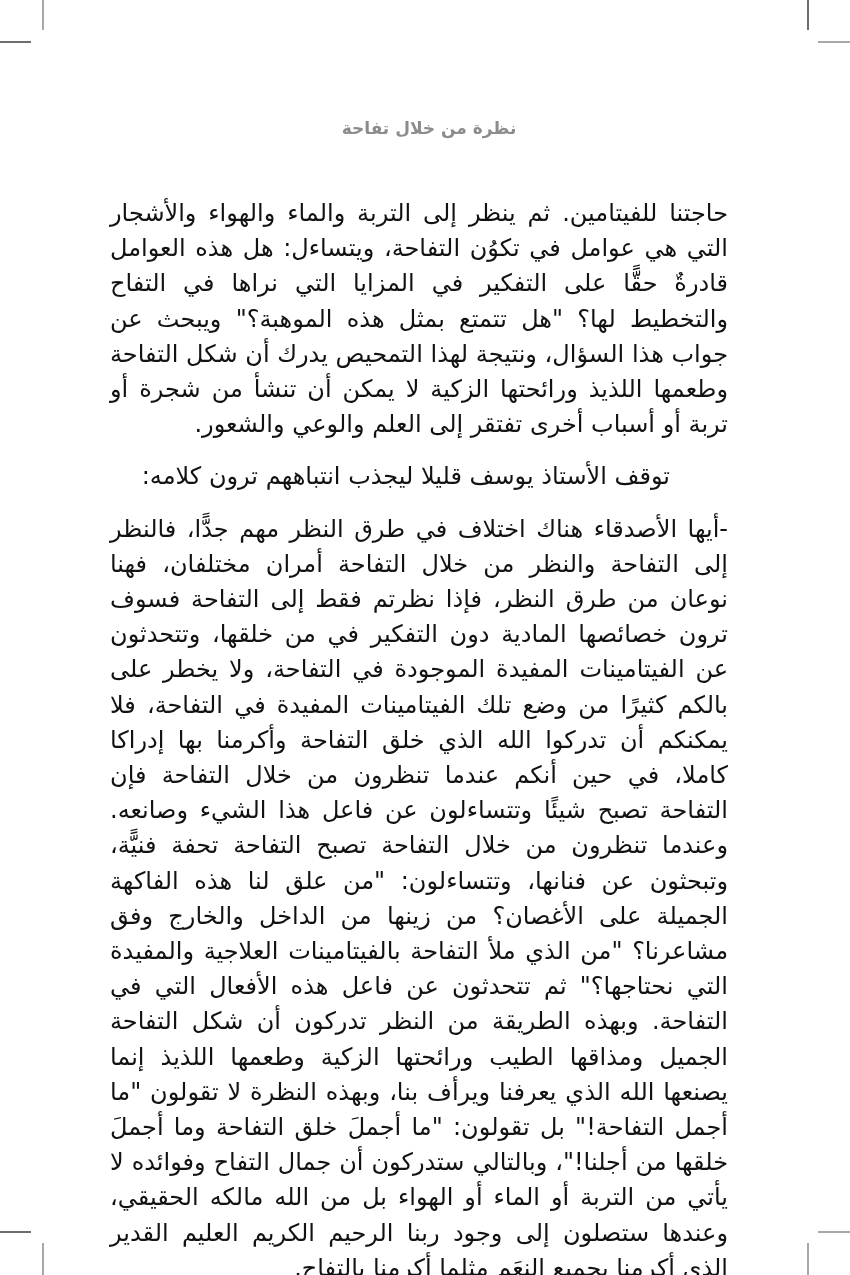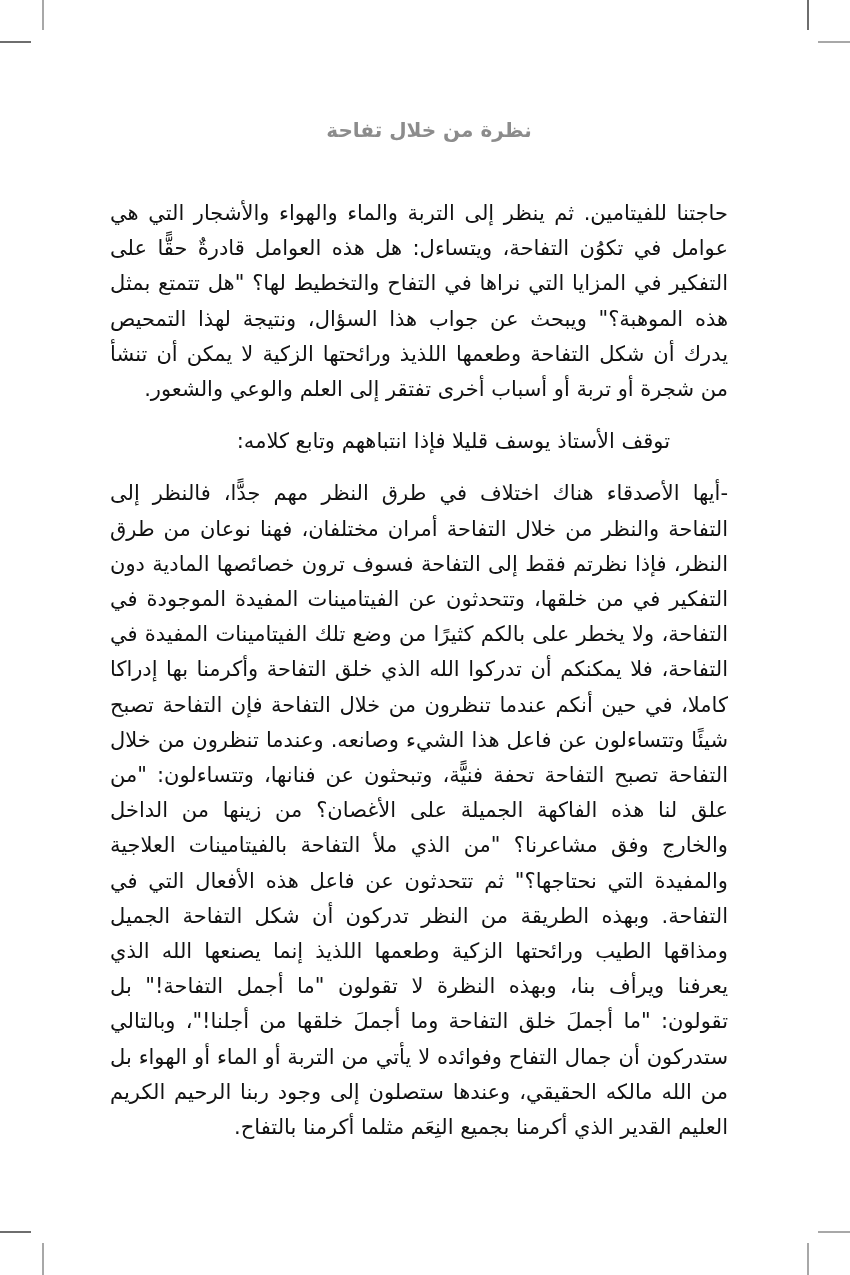--- a/index.html
+++ b/index.html
@@ -36,39 +36,39 @@
   .crop-br-v { left: 807px; top: 1243px; width: 2px;  height: 32px; }
 
   
   .running-head {
     position: absolute;
     left: 8px;
     right: 0;
     top: 118px;
     text-align: center;
     color: #8c8c8c;
-    font-size: 20px;
+    font-size: 17px;
     font-weight: 600;
     letter-spacing: 0px;
     direction: rtl;
   }
 
   
   .textblock {
     position: absolute;
     right: 122px;
     top: 196px;
     width: 618px;
     direction: rtl;
     color: #121212;
   }
 
   .para {
     margin: 0 0 0 0;
-    font-size: 21px;
+    font-size: 24px;
     line-height: 35.2px;
     text-align: justify;
     text-justify: inter-word;
     font-family: "DejaVu Sans", "Liberation Sans", sans-serif;
   }
 
   .para + .para { margin-top: 17px; }
 
   
   .para.indent-line {
@@ -113,19 +113,19 @@
   <div class="crop crop-bl-h dark"></div>
   <div class="crop crop-bl-v"></div>
   <div class="crop crop-br-h"></div>
   <div class="crop crop-br-v"></div>
 
   <div class="running-head">نظرة من خلال تفاحة</div>
 
   <div class="textblock">
     <p class="para">حاجتنا للفيتامين. ثم ينظر إلى التربة والماء والهواء والأشجار التي هي عوامل في تكوُن التفاحة، ويتساءل: هل هذه العوامل قادرةٌ حقًّا على التفكير في المزايا التي نراها في التفاح والتخطيط لها؟ "هل تتمتع بمثل هذه الموهبة؟" ويبحث عن جواب هذا السؤال، ونتيجة لهذا التمحيص يدرك أن شكل التفاحة وطعمها اللذيذ ورائحتها الزكية لا يمكن أن تنشأ من شجرة أو تربة أو أسباب أخرى تفتقر إلى العلم والوعي والشعور.</p>
 
-    <p class="para indent-line">توقف الأستاذ يوسف قليلا فإذا انتباههم وتابع كلامه:</p>
+    <p class="para indent-line">توقف الأستاذ يوسف قليلا ليجذب انتباههم ترون كلامه:</p>
 
     <p class="para">-أيها الأصدقاء هناك اختلاف في طرق النظر مهم جدًّا، فالنظر إلى التفاحة والنظر من خلال التفاحة أمران مختلفان، فهنا نوعان من طرق النظر، فإذا نظرتم فقط إلى التفاحة فسوف ترون خصائصها المادية دون التفكير في من خلقها، وتتحدثون عن الفيتامينات المفيدة الموجودة في التفاحة، ولا يخطر على بالكم كثيرًا من وضع تلك الفيتامينات المفيدة في التفاحة، فلا يمكنكم أن تدركوا الله الذي خلق التفاحة وأكرمنا بها إدراكا كاملا، في حين أنكم عندما تنظرون من خلال التفاحة فإن التفاحة تصبح شيئًا وتتساءلون عن فاعل هذا الشيء وصانعه. وعندما تنظرون من خلال التفاحة تصبح التفاحة تحفة فنيًّة، وتبحثون عن فنانها، وتتساءلون: "من علق لنا هذه الفاكهة الجميلة على الأغصان؟ من زينها من الداخل والخارج وفق مشاعرنا؟ "من الذي ملأ التفاحة بالفيتامينات العلاجية والمفيدة التي نحتاجها؟" ثم تتحدثون عن فاعل هذه الأفعال التي في التفاحة. وبهذه الطريقة من النظر تدركون أن شكل التفاحة الجميل ومذاقها الطيب ورائحتها الزكية وطعمها اللذيذ إنما يصنعها الله الذي يعرفنا ويرأف بنا، وبهذه النظرة لا تقولون "ما أجمل التفاحة!" بل تقولون: "ما أجملَ خلق التفاحة وما أجملَ خلقها من أجلنا!"، وبالتالي ستدركون أن جمال التفاح وفوائده لا يأتي من التربة أو الماء أو الهواء بل من الله مالكه الحقيقي، وعندها ستصلون إلى وجود ربنا الرحيم الكريم العليم القدير الذي أكرمنا بجميع النِعَم مثلما أكرمنا بالتفاح.</p>
   </div>
 
 
 </div>
 
 </body></html>

